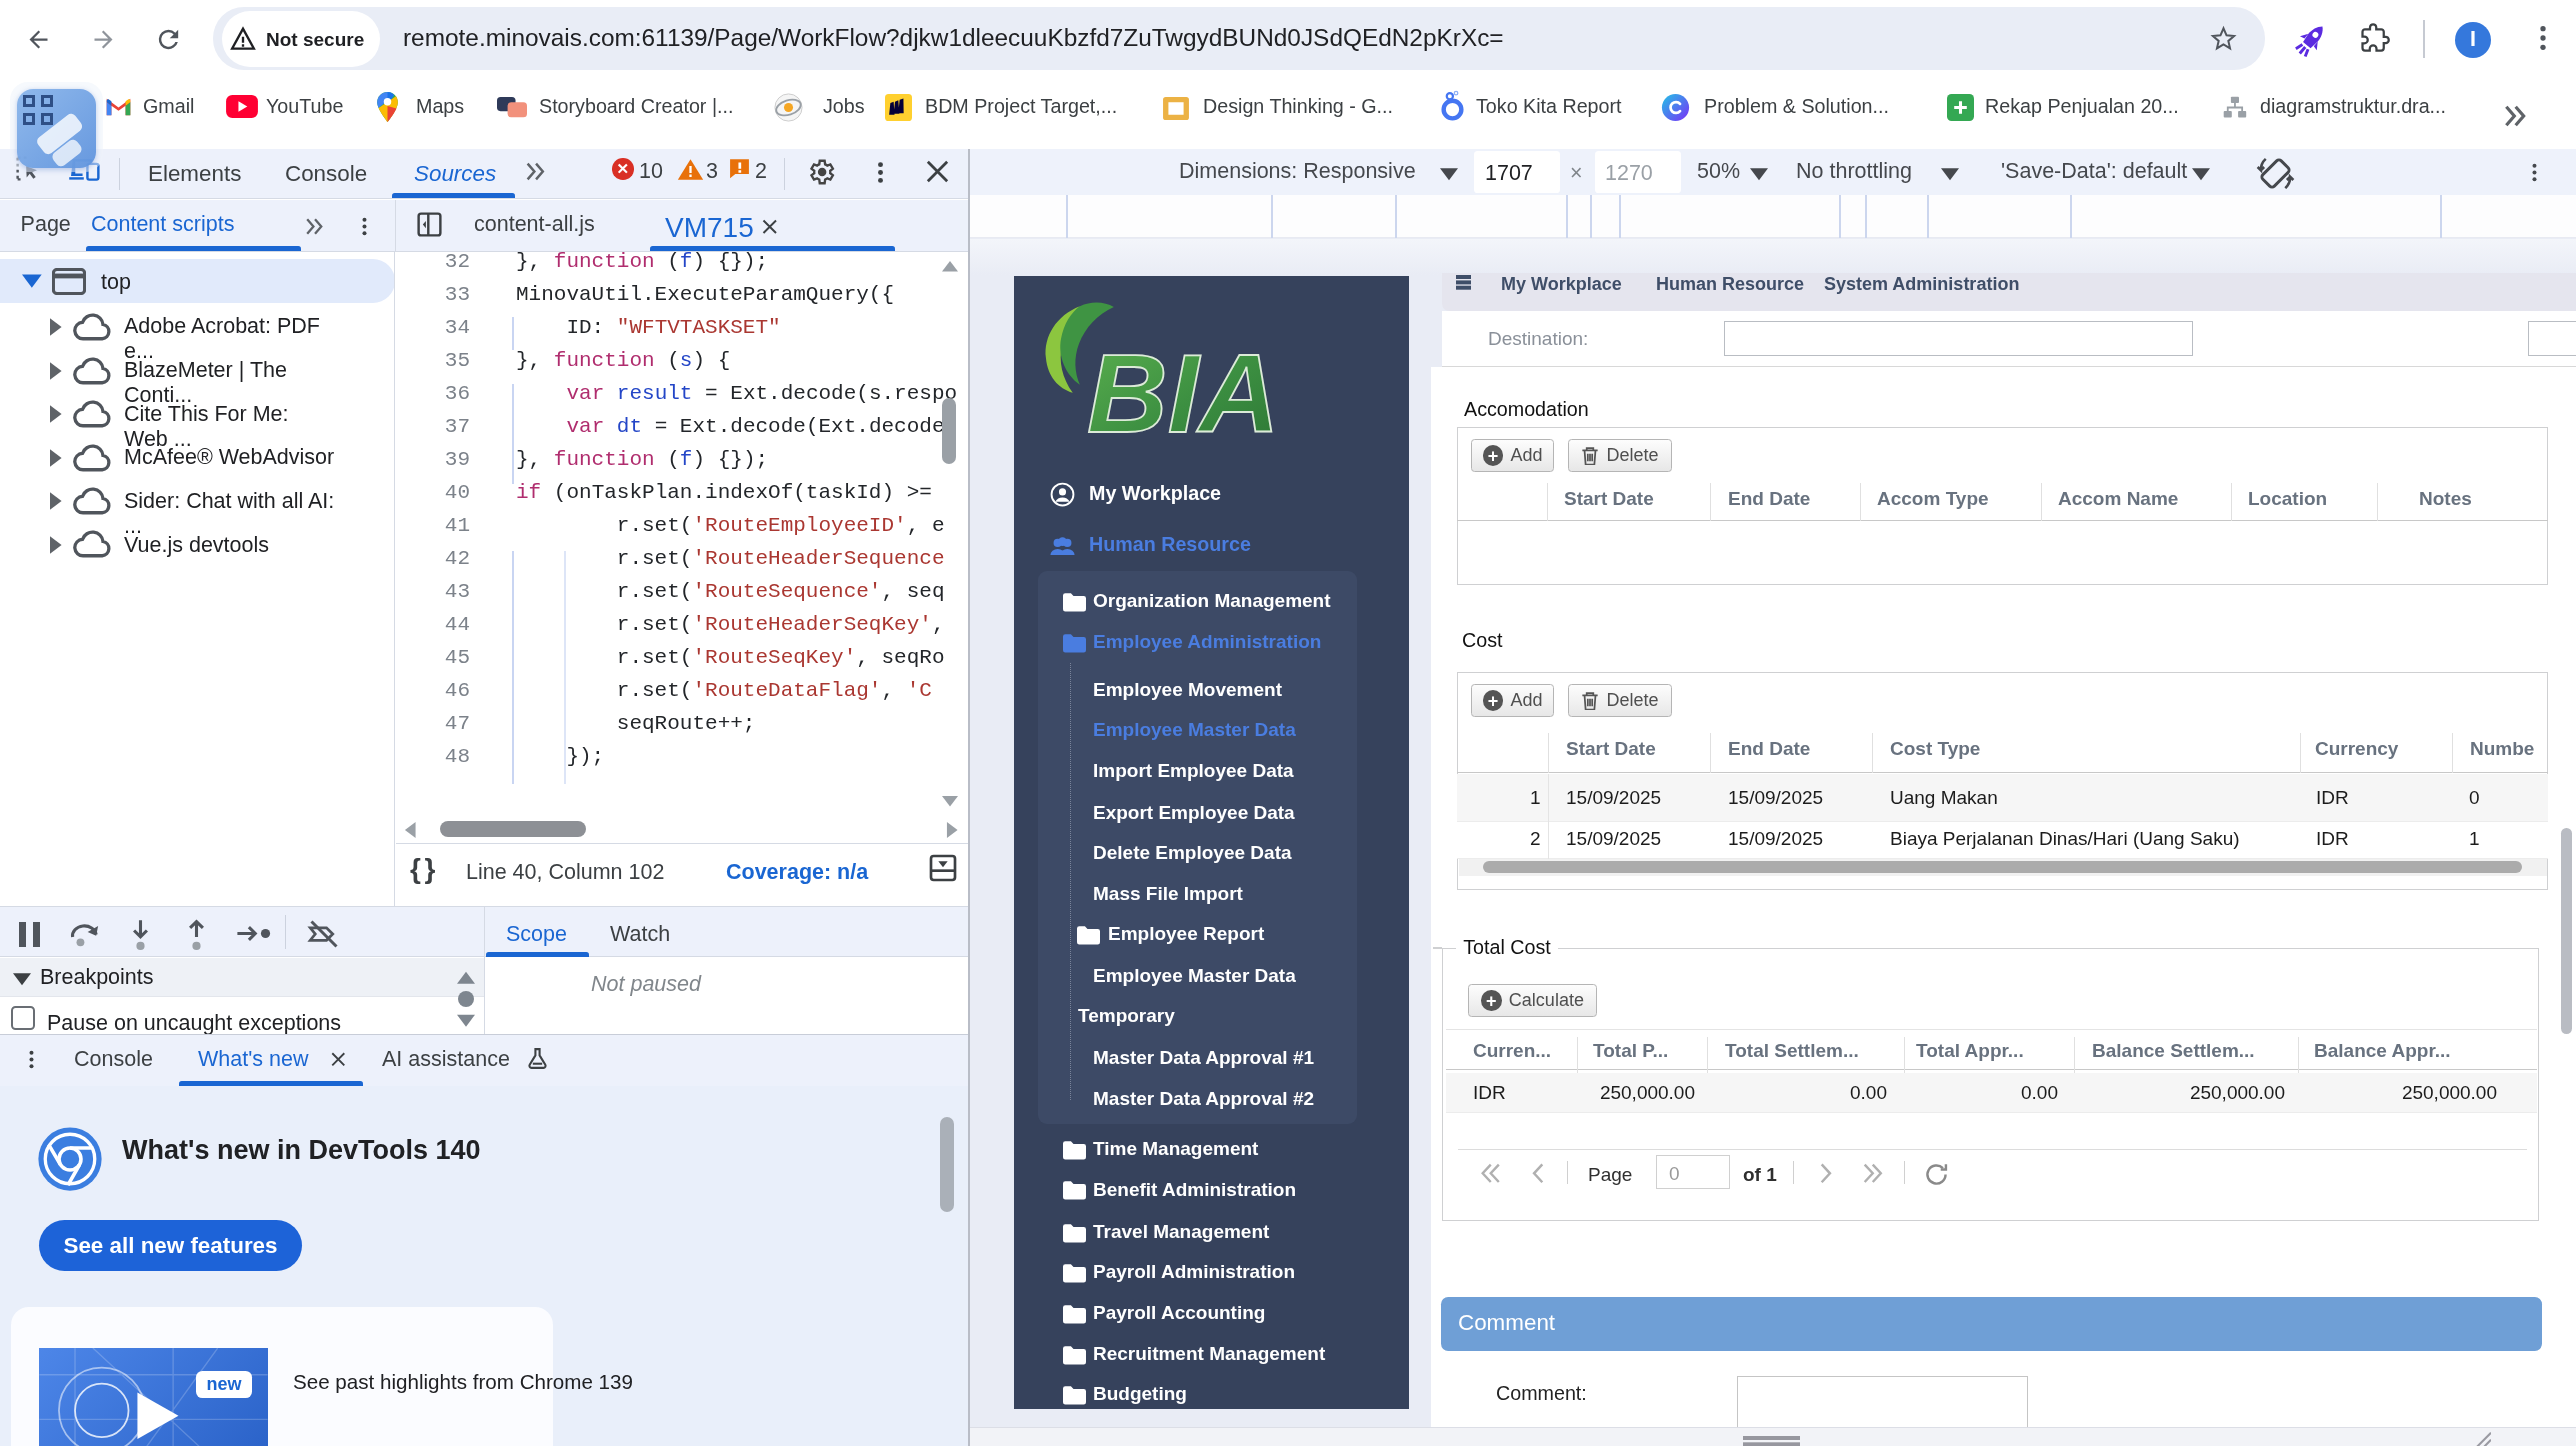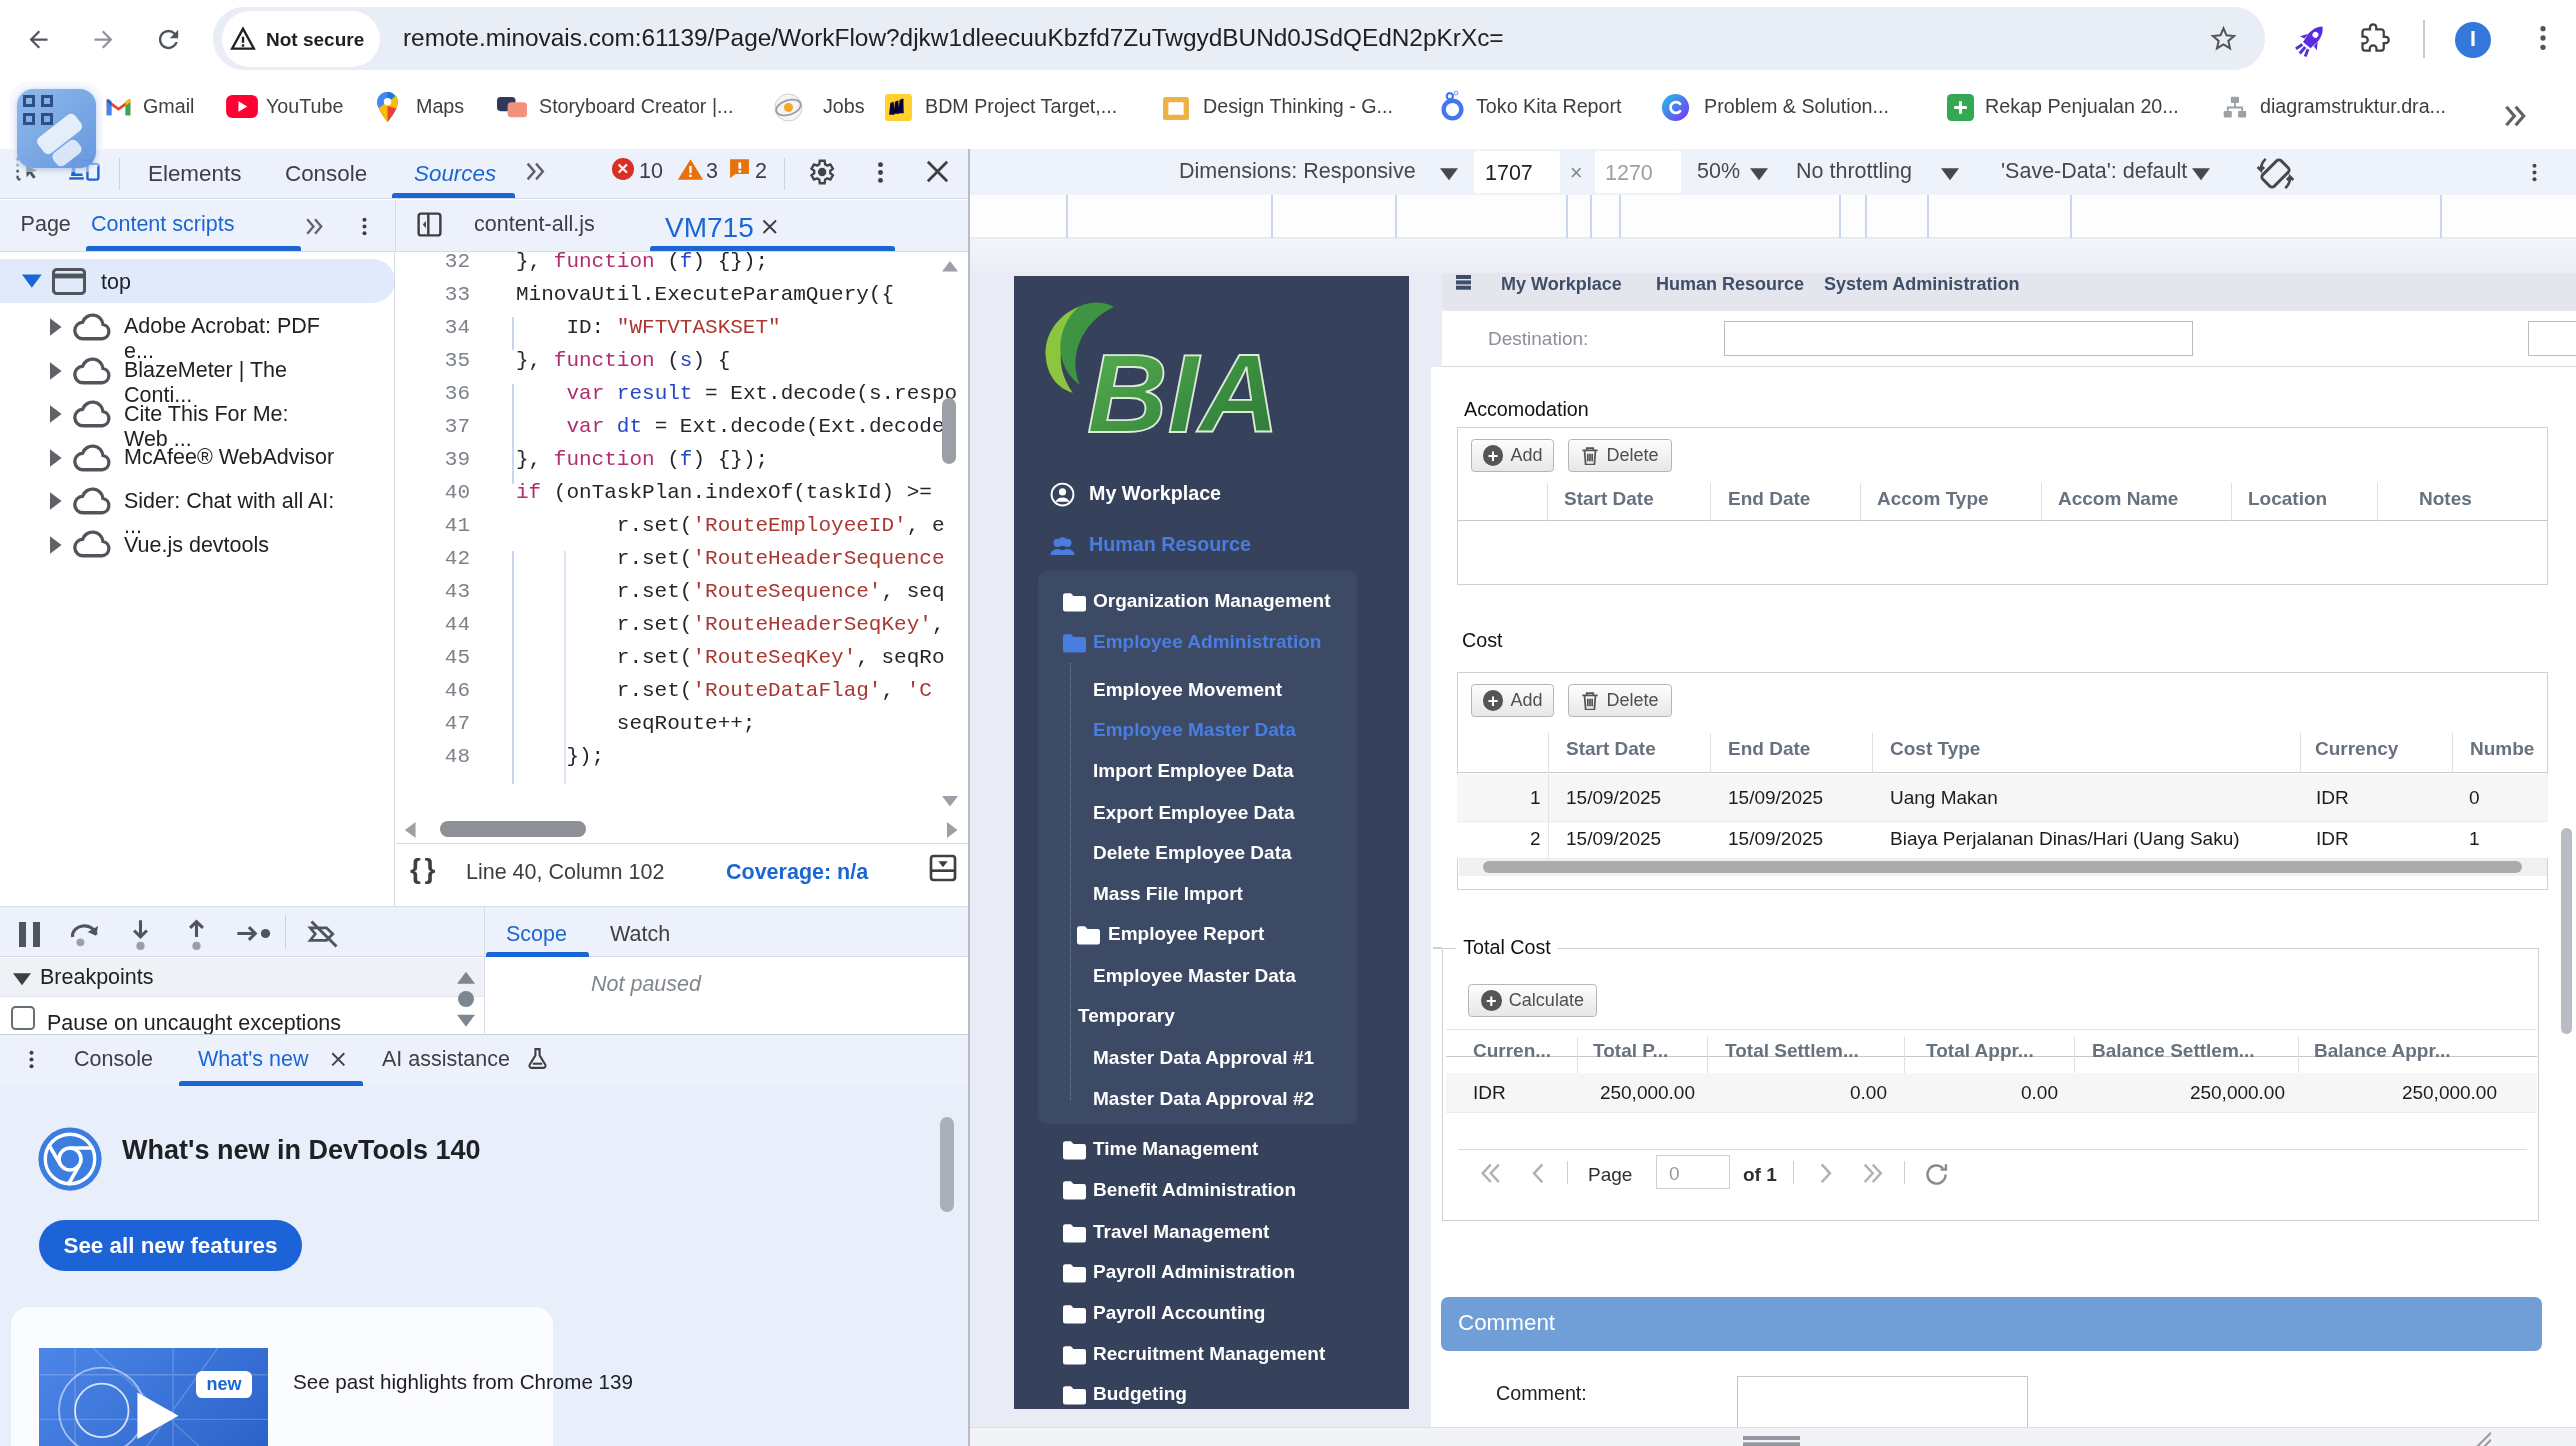--- a/index.html
+++ b/index.html
@@ -558,30 +558,30 @@
 <div class="a" style="left:1459px;top:859px;width:1088px;height:17px;background:#f1f1f1;"></div>
 <div class="a" style="left:1483px;top:861px;width:1039px;height:11.6px;background:#ababab;border-radius:6.3px;"></div>
 
 <div class="a" style="left:1442px;top:948px;width:1097px;height:273px;border:0.9px solid #cfd0d2;"></div>
 <div class="a" style="left:1433px;top:947px;width:9px;height:1.8px;background:#cfd0d2;"></div>
 <div class="a" style="left:1456px;top:936px;background:#fff;padding:0 7.2px;font-size:19.7px;color:#111;">Total Cost</div>
 <div class="a btn" style="left:1468px;top:984px;width:129px;height:33px;">
     <span class="plus">+</span>
     <span class="bt">Calculate</span>
   </div>
-<div class="a" style="left:1446px;top:1029px;width:1091px;height:28px;border-bottom:0.9px solid #c8c8c8;border-top:0.9px solid #e4e4e4;">
+<div class="a" style="left:1446px;top:1029px;width:1091px;height:41px;border-bottom:0.9px solid #c8c8c8;border-top:0.9px solid #e4e4e4;">
   <div class="a hcol3" style="left:131px;"></div>
     <div class="a hcol3" style="left:261px;"></div>
     <div class="a hcol3" style="left:458px;"></div>
     <div class="a hcol3" style="left:628px;"></div>
     <div class="a hcol3" style="left:852px;"></div>
   <div class="a hth" style="left:27px;top:9.8px;">Curren...</div>
   <div class="a hth" style="left:147px;top:9.8px;">Total P...</div>
   <div class="a hth" style="left:279px;top:9.8px;">Total Settlem...</div>
-  <div class="a hth" style="left:480px;top:9.8px;">Total Appr...</div>
+  <div class="a hth" style="left:470px;top:9.8px;">Total Appr...</div>
   <div class="a hth" style="left:646px;top:9.8px;">Balance Settlem...</div>
   <div class="a hth" style="left:868px;top:9.8px;">Balance Appr...</div>
 </div>
 <div class="a" style="left:1446px;top:1073px;width:1091px;height:40px;background:#f6f6f6;border-bottom:0.9px solid #ececec;font-size:19px;color:#1c1c1c;">
   <div class="a" style="left:27px;top:9px;">IDR</div>
   <div class="a" style="left:143px;top:9px;width:106px;text-align:right;">250,000.00</div>
   <div class="a" style="left:340px;top:9px;width:101px;text-align:right;">0.00</div>
   <div class="a" style="left:510px;top:9px;width:102px;text-align:right;">0.00</div>
   <div class="a" style="left:734px;top:9px;width:105px;text-align:right;">250,000.00</div>
   <div class="a" style="left:945px;top:9px;width:106px;text-align:right;">250,000.00</div>

